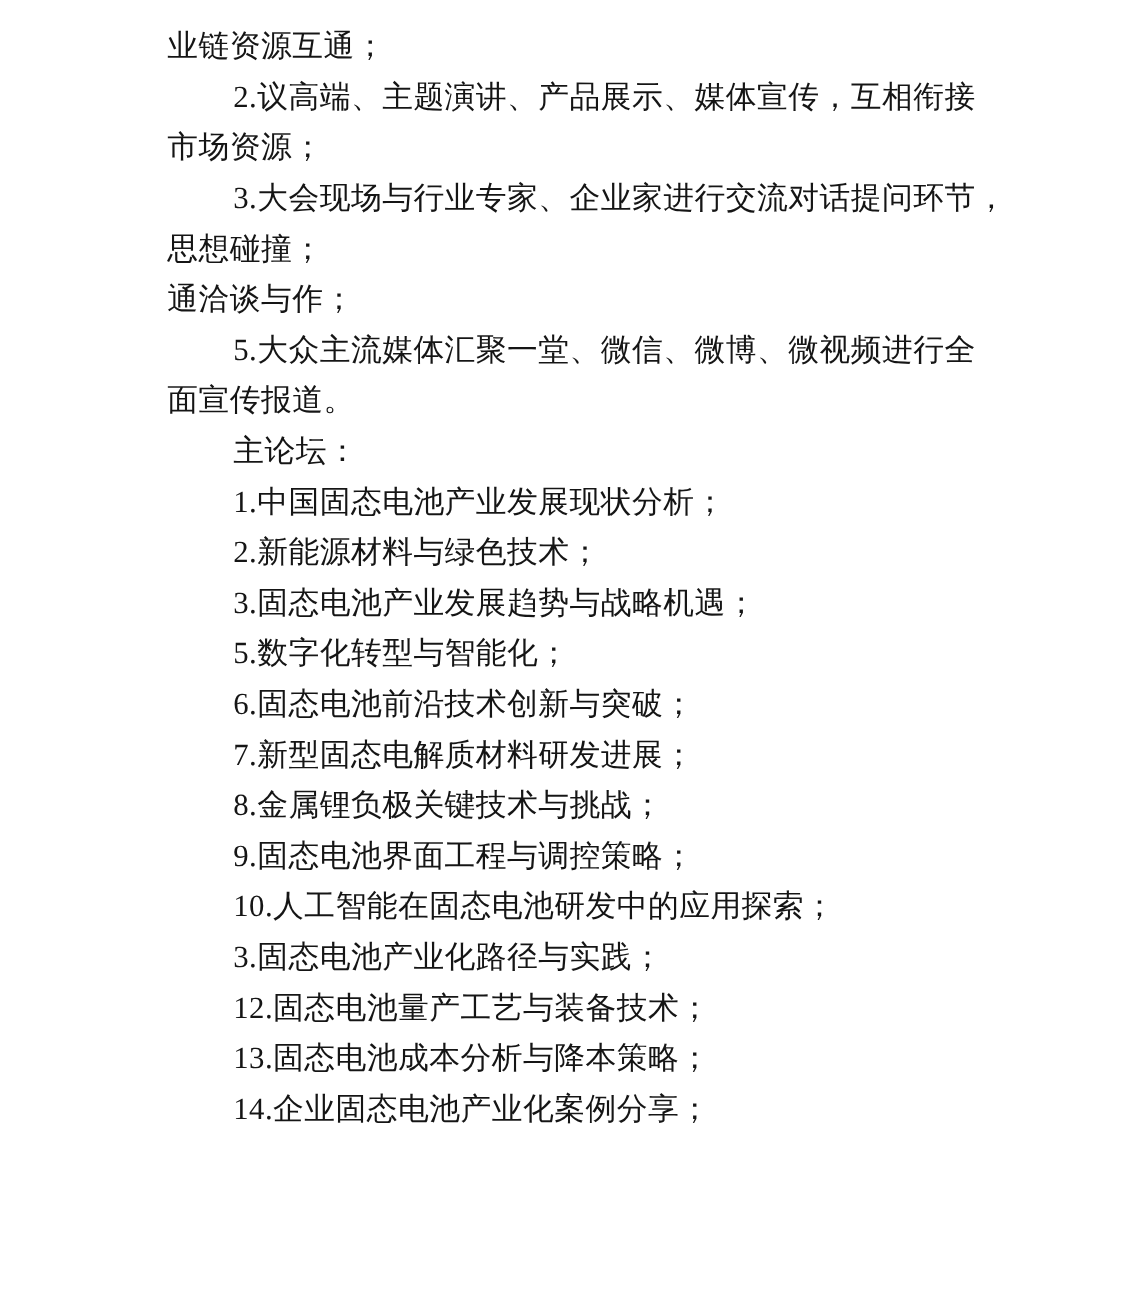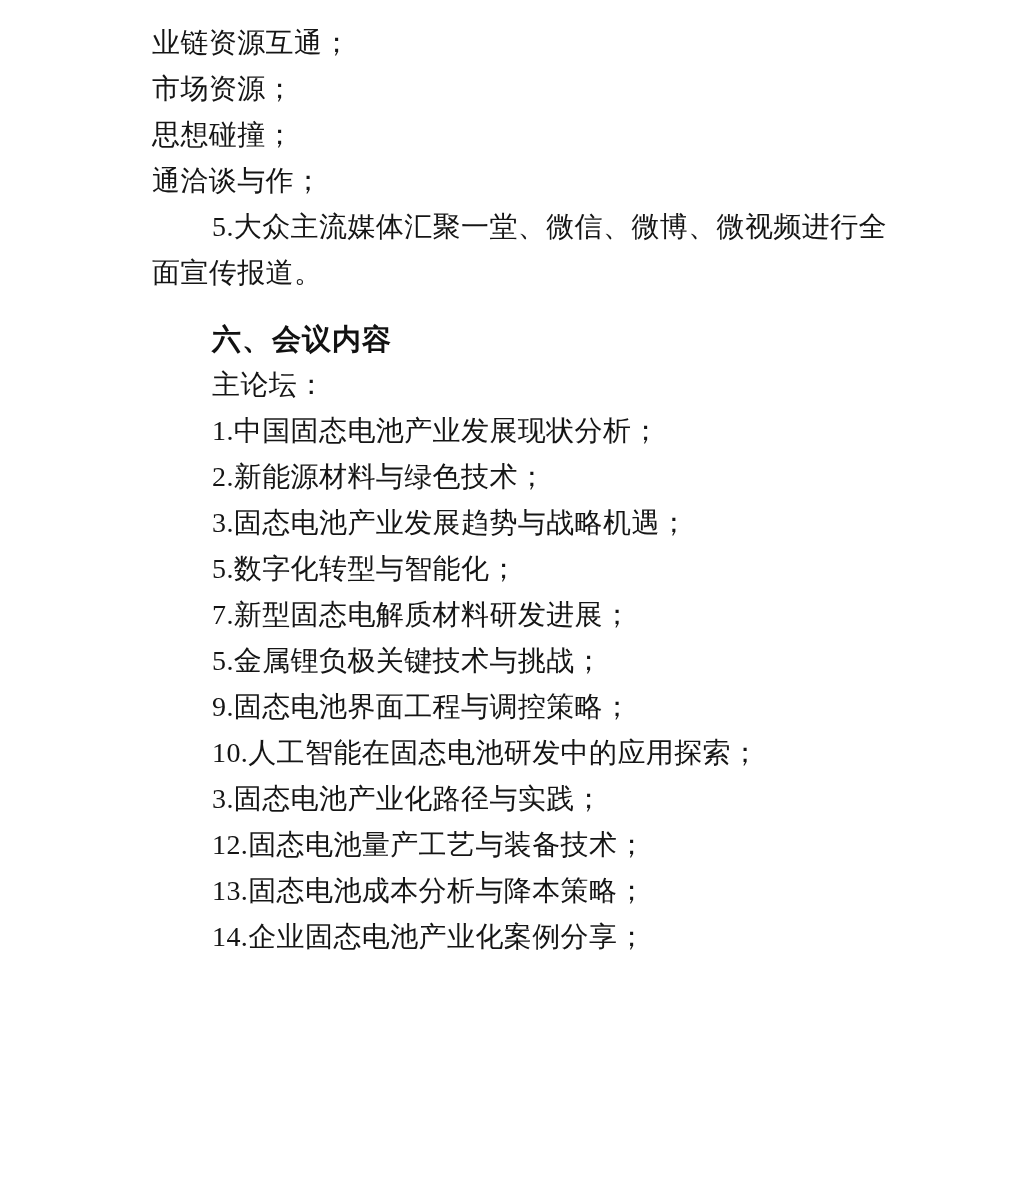--- a/index.html
+++ b/index.html
@@ -51,38 +51,40 @@
   }
 </style>
 </head>
 <body>
 
 <div class="page">
   <div class="doc">
 
     <div id="paragraphs">
         <div class="line">业链资源互通；</div>
+        <div class="line indent fill">2.议高端、主题演讲、产品展示、媒体宣传，互相衔接</div>
         <div class="line">市场资源；</div>
+        <div class="line indent fill">3.大会现场与行业专家、企业家进行交流对话提问环节，</div>
         <div class="line">思想碰撞；</div>
         <div class="line">通洽谈与作；</div>
         <div class="line indent fill">5.大众主流媒体汇聚一堂、微信、微博、微视频进行全</div>
         <div class="line">面宣传报道。</div>
       </div>
 
-    <h2 class="section-heading">六、会议内容</h2>
 
     <div class="line indent">主论坛：</div>
 
     <div id="agenda">
         <div class="line indent">1.中国固态电池产业发展现状分析；</div>
         <div class="line indent">2.新能源材料与绿色技术；</div>
         <div class="line indent">3.固态电池产业发展趋势与战略机遇；</div>
         <div class="line indent">5.数字化转型与智能化；</div>
+        <div class="line indent">6.固态电池前沿技术创新与突破；</div>
         <div class="line indent">7.新型固态电解质材料研发进展；</div>
-        <div class="line indent">5.金属锂负极关键技术与挑战；</div>
+        <div class="line indent">8.金属锂负极关键技术与挑战；</div>
         <div class="line indent">9.固态电池界面工程与调控策略；</div>
         <div class="line indent">10.人工智能在固态电池研发中的应用探索；</div>
         <div class="line indent">3.固态电池产业化路径与实践；</div>
         <div class="line indent">12.固态电池量产工艺与装备技术；</div>
         <div class="line indent">13.固态电池成本分析与降本策略；</div>
         <div class="line indent">14.企业固态电池产业化案例分享；</div>
       </div>
 
   </div>
 </div>

